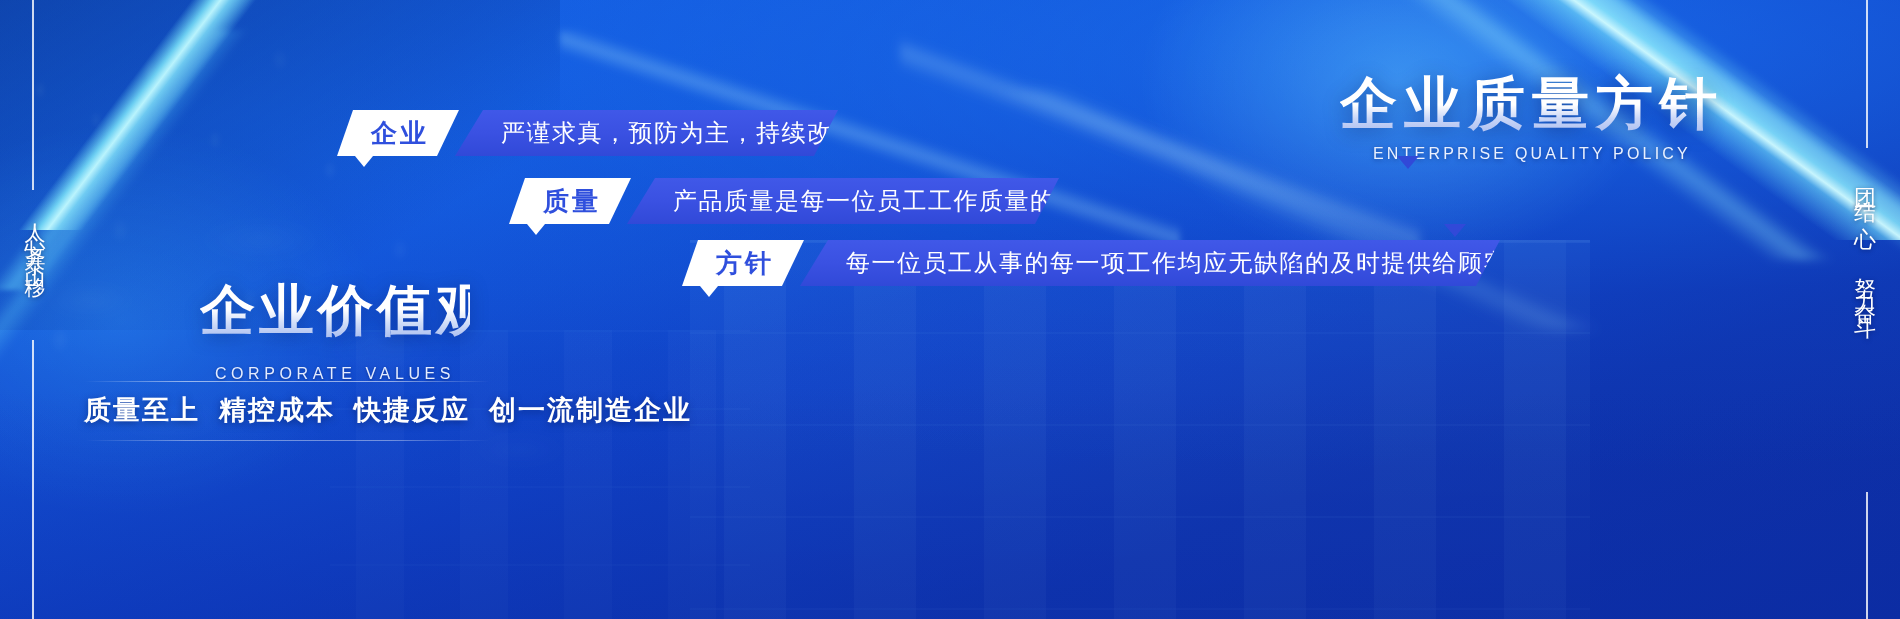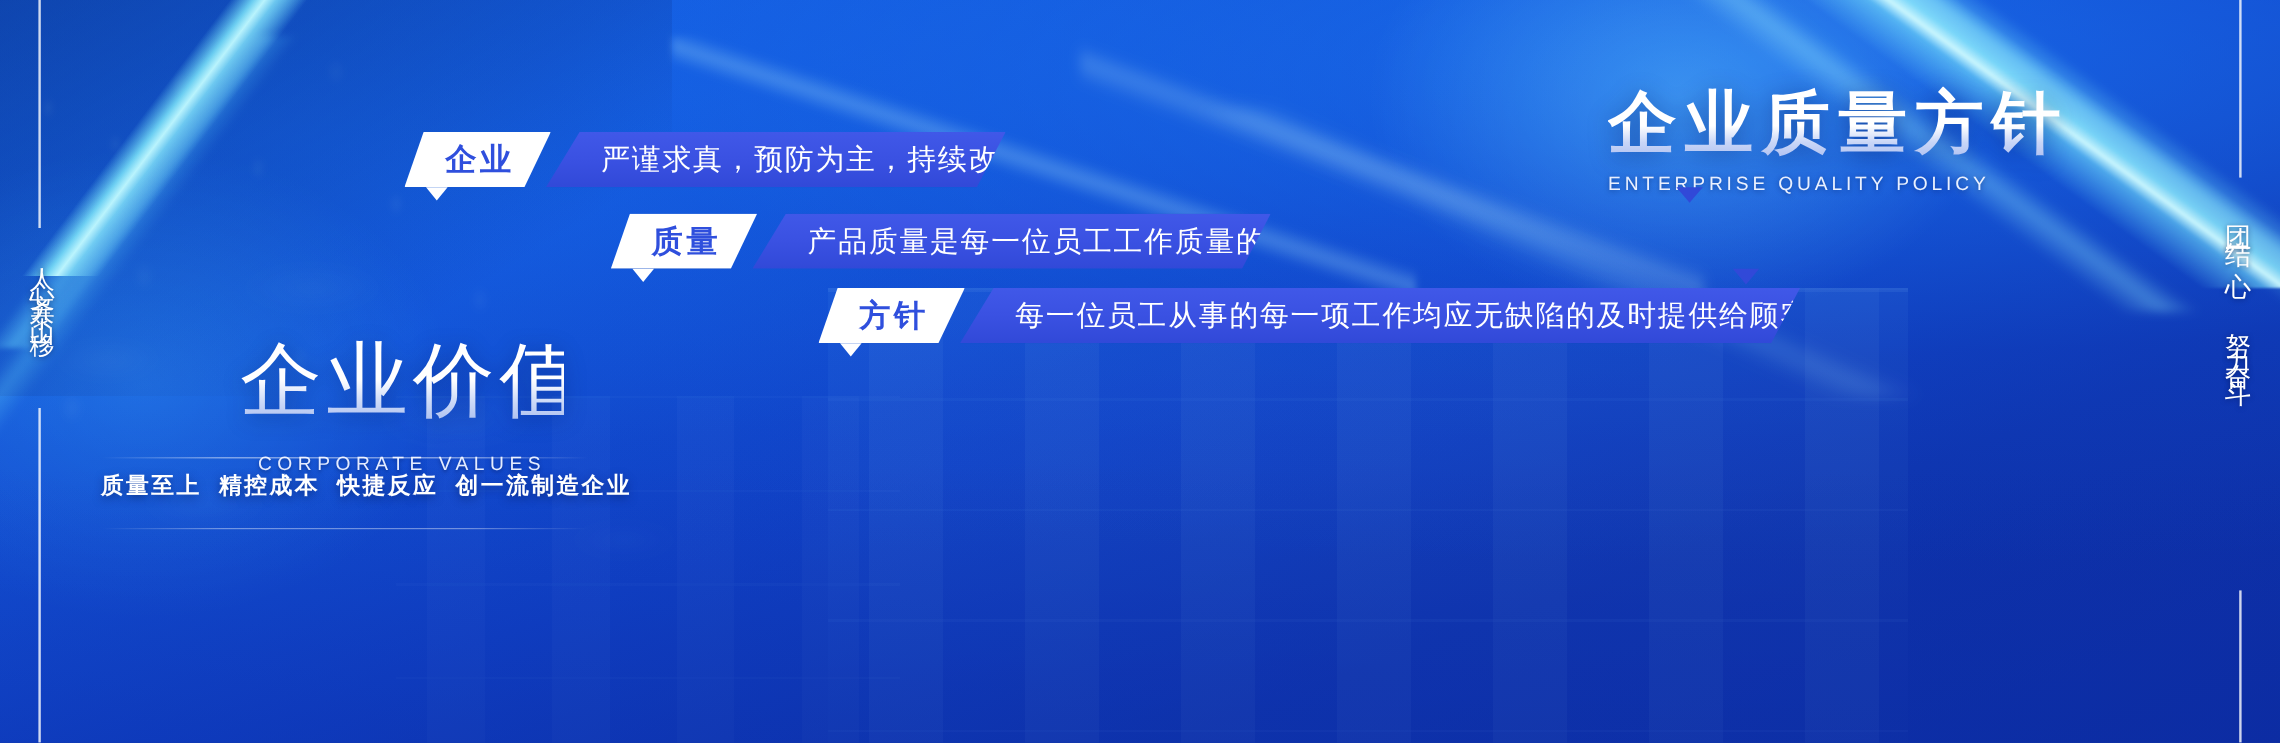--- a/index.html
+++ b/index.html
@@ -138,41 +138,42 @@
     letter-spacing:11px;
     text-shadow:0 1px 4px rgba(0,20,80,.55);
     white-space:pre;
   }
   .vtext-left  { left:21px;  top:206px; }
   .vtext-right { right:20px; top:170px; font-size:22px; letter-spacing:13px; }
 
   
   .headline-right {
     position:absolute; right:176px; top:72px;
+    text-align:center;
   }
   .headline-right .cn {
     font-size:57px; font-weight:bold; letter-spacing:7px;
     line-height:1.1;
     background:linear-gradient(180deg,#ffffff 0%,#ffffff 52%,#c9d6f7 74%,#a9bcf0 100%);
     -webkit-background-clip:text; background-clip:text; color:transparent;
     -webkit-text-fill-color:transparent;
     filter:drop-shadow(0 3px 10px rgba(5,25,90,.45));
     white-space:pre;
   }
   .headline-right .en {
     margin-top:10px;
     font-size:16px; letter-spacing:3.2px; color:#eaf1ff;
     text-shadow:0 1px 4px rgba(5,25,90,.5);
     white-space:pre;
   }
 
   
   .headline-left { position:absolute; left:200px; top:281px; text-align:center; width:270px; }
   .headline-left .cn {
-    font-size:68px; font-weight:normal; letter-spacing:4px; line-height:1.08;
+    font-size:55px; font-weight:bold; letter-spacing:4px; line-height:1.08;
     background:linear-gradient(180deg,#ffffff 0%,#ffffff 48%,#cfdcf8 72%,#a6baee 100%);
     -webkit-background-clip:text; background-clip:text; color:transparent;
     -webkit-text-fill-color:transparent;
     filter:drop-shadow(0 3px 9px rgba(5,25,90,.42));
     white-space:pre;
   }
   .headline-left .en {
     margin-top:25px; font-size:16px; letter-spacing:4.6px; color:#e4ecff;
     text-shadow:0 1px 3px rgba(5,25,90,.5); white-space:pre;
   }
@@ -180,21 +181,21 @@
   .slogan-rule-top {
     position:absolute; left:85px; top:381px; width:405px; height:1px;
     background:linear-gradient(90deg, rgba(255,255,255,0) 0%, rgba(255,255,255,.55) 25%, rgba(255,255,255,.55) 75%, rgba(255,255,255,0) 100%);
   }
   .slogan-rule-bot {
     position:absolute; left:85px; top:440px; width:405px; height:1px;
     background:linear-gradient(90deg, rgba(255,255,255,0) 0%, rgba(255,255,255,.40) 25%, rgba(255,255,255,.40) 75%, rgba(255,255,255,0) 100%);
   }
   .slogan {
     position:absolute; left:84px; top:392px;
-    font-size:19px; font-weight:bold; color:#ffffff; letter-spacing:2px;
+    font-size:27px; font-weight:bold; color:#ffffff; letter-spacing:2px;
     text-shadow:0 2px 7px rgba(5,25,90,.55); white-space:pre;
   }
 
   
   .policy-row { position:absolute; display:flex; align-items:stretch;gap:20px; }
 
   .policy-tag {
     position:relative; z-index:2;
     background:#ffffff;
     height:46px;

